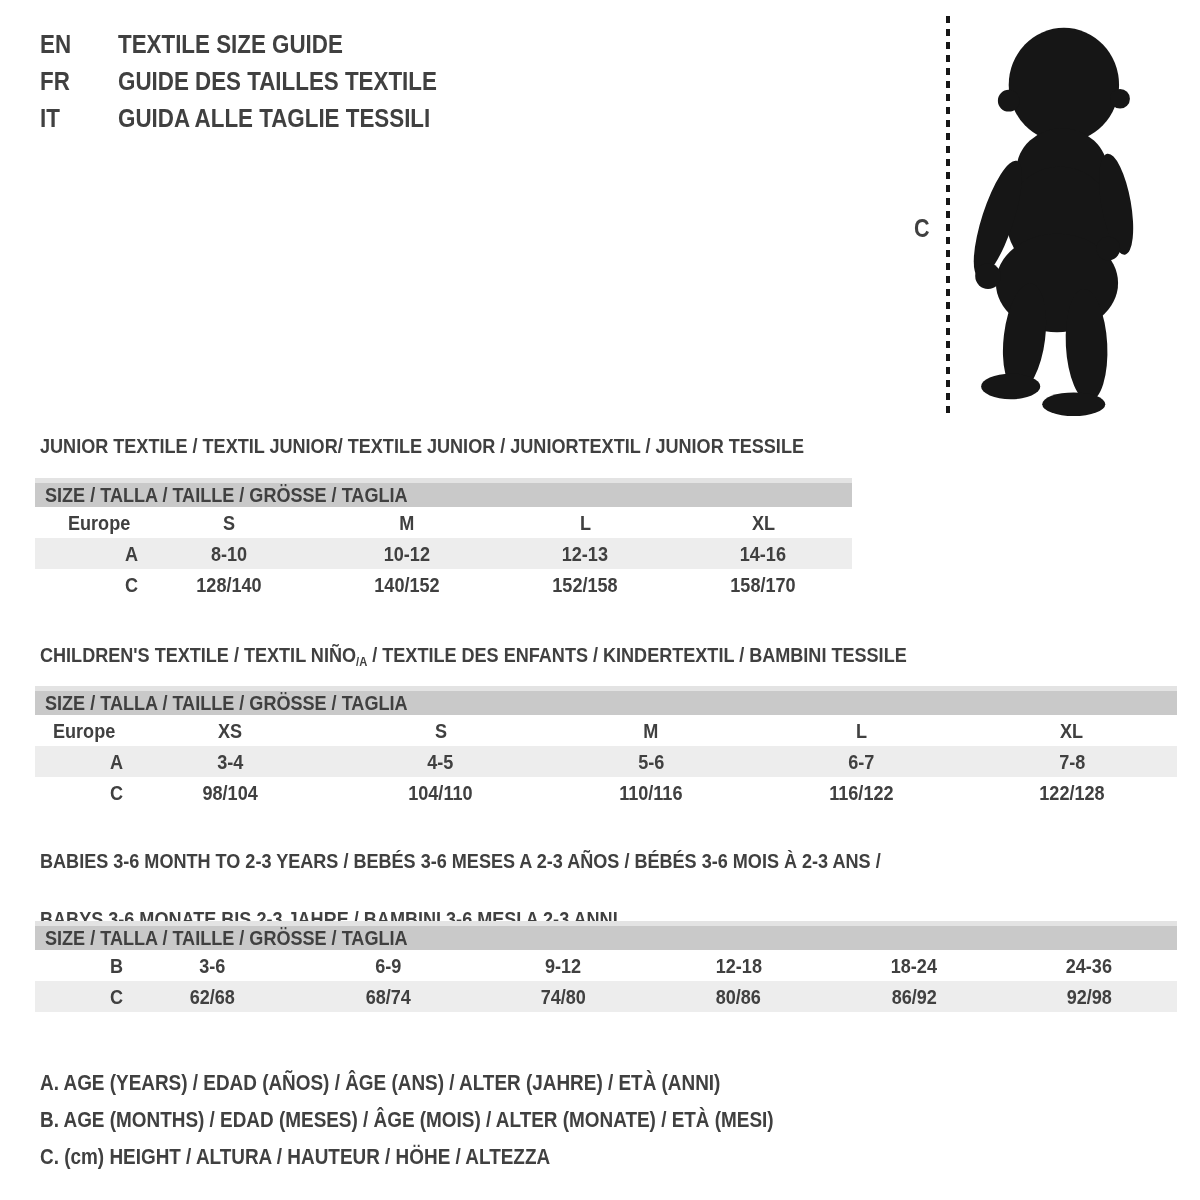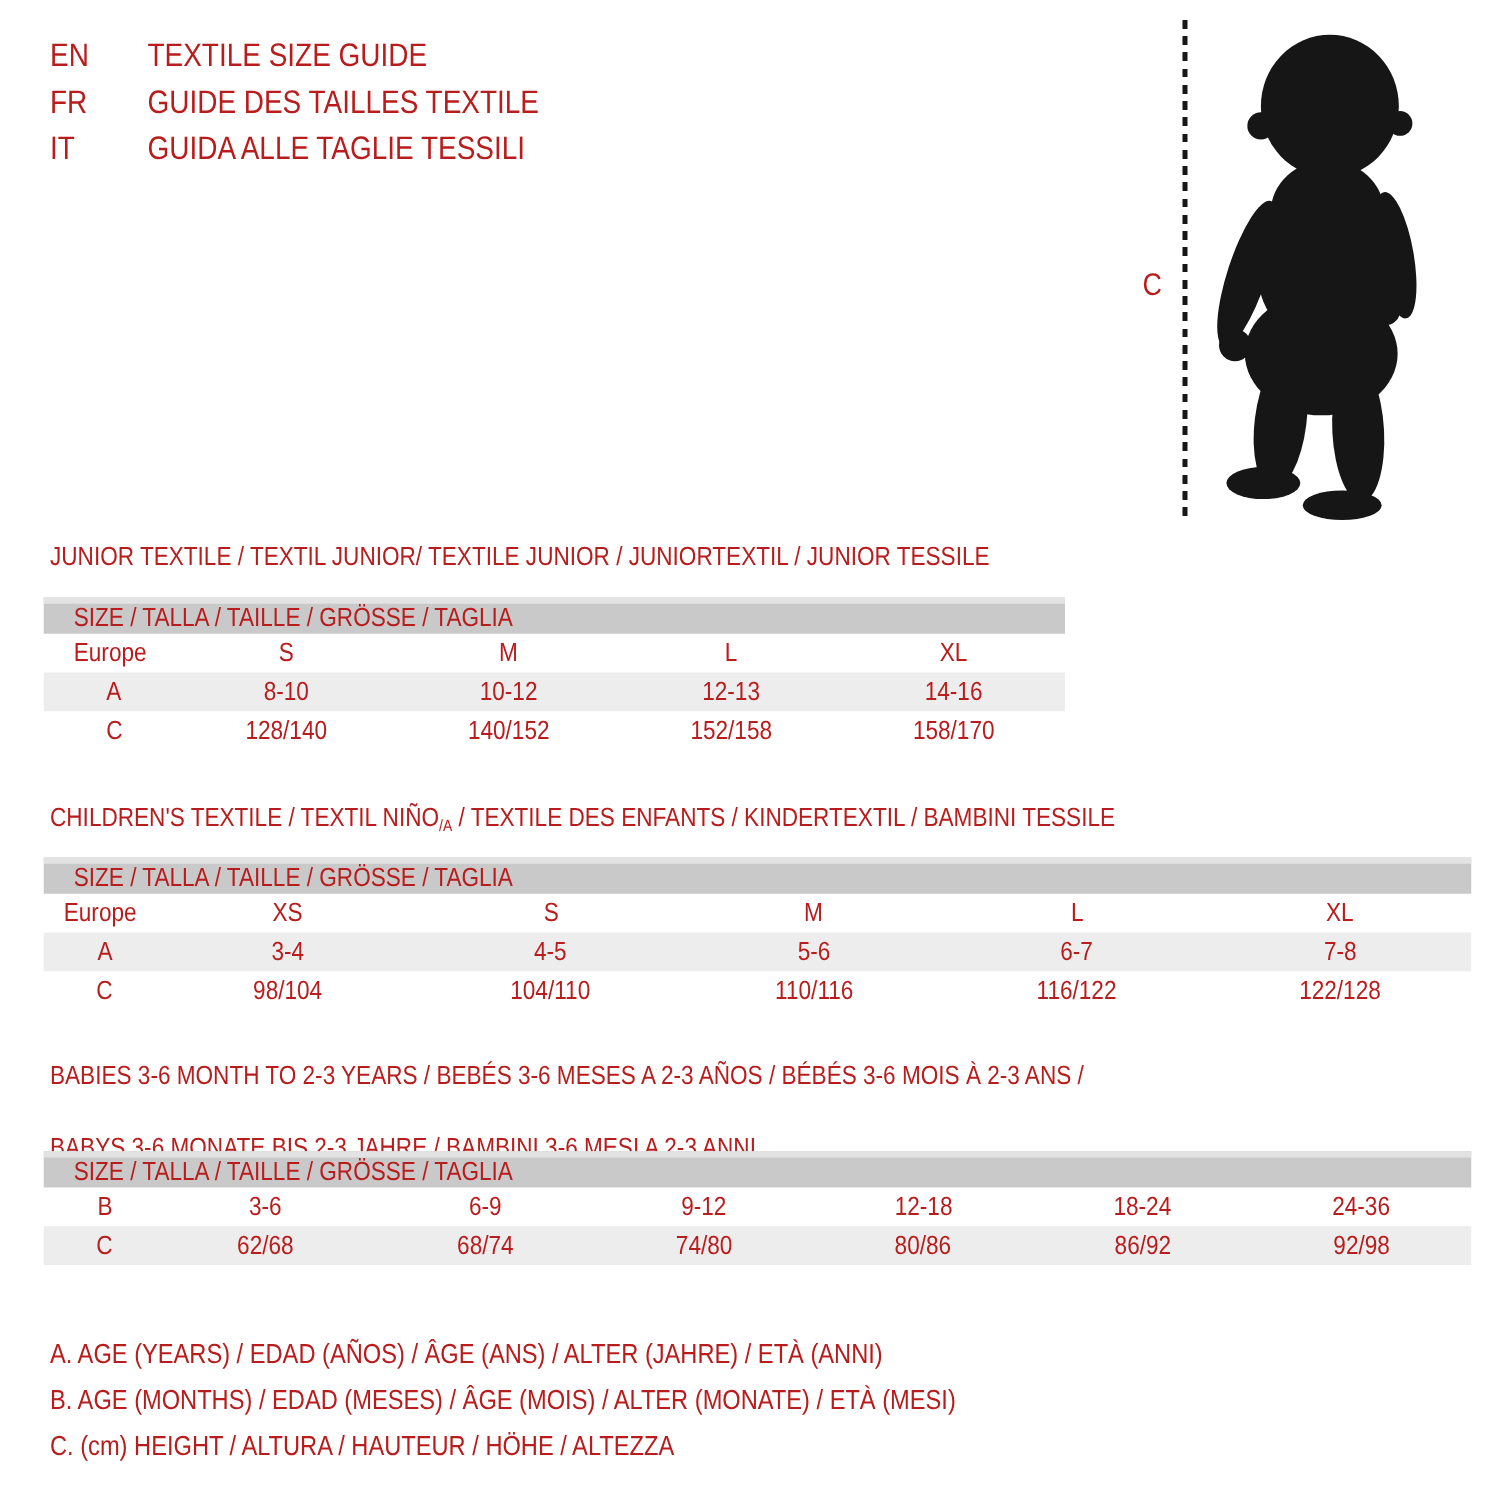--- a/index.html
+++ b/index.html
@@ -1,19 +1,19 @@
 <!DOCTYPE html>
 <html><head>
 <meta charset="utf-8">
 <style>
   html,body { margin:0; padding:0; background:#fff; }
   .page {
     position:relative; width:1200px; height:1192px; background:#ffffff;
     font-family:"Liberation Sans","DejaVu Sans",sans-serif;
-    font-weight:400; color:#b91c1c; overflow:hidden;
+    font-weight:700; color:#404040; overflow:hidden;
   }
   
   .cz  { display:inline-block; transform:scaleX(0.86); transform-origin:0 50%; white-space:nowrap; }
   .czc { display:inline-block; transform:scaleX(0.86); transform-origin:50% 50%; white-space:nowrap; }
 
   
   .langs { position:absolute; left:40px; top:26px; }
   .lang-row { height:37px; display:flex; align-items:center; font-size:26px; }
   .lang-code { width:78px; flex:0 0 78px; }
 
@@ -33,29 +33,29 @@
   .title-babies-2 { top:885px;margin-top:22px; }
   .sub-a { font-size:13px; position:relative; top:4px; }
 
   
   .tbl { position:absolute; left:35px; font-size:21px; }
   .tbl-junior   { top:478px; width:817px; }
   .tbl-children { top:686px; width:1142px; }
   .tbl-babies   { top:921px; width:1142px; }
   .tbl-bar {
     height:29px; background:#c9c9c9; border-top:5px solid #e3e3e3;
-    display:flex; align-items:center; padding-left:24px; box-sizing:border-box;
+    display:flex; align-items:center; padding-left:10px; box-sizing:border-box;
   }
   .tbl-row { display:grid; height:31px; align-items:center; }
   .tbl-junior   .tbl-row { grid-template-columns:105px repeat(4,1fr); }
   .tbl-children .tbl-row { grid-template-columns:90px repeat(5,1fr); }
   .tbl-babies   .tbl-row { grid-template-columns:90px repeat(6,1fr); }
   .alt { background:#ededed; }
   .cell { text-align:center; overflow:visible; }
-  .cell.lbl { text-align:center; padding-left:10px; }
+  .cell.lbl { text-align:right; padding-left:10px; }
 
   
   .legend-line { position:absolute; left:40px; font-size:22px; }
   .legend-a { top:1070px; }
   .legend-b { top:1107px; }
   .legend-c { top:1144px;text-align:right; }
 </style>
 </head>
 <body>
 

